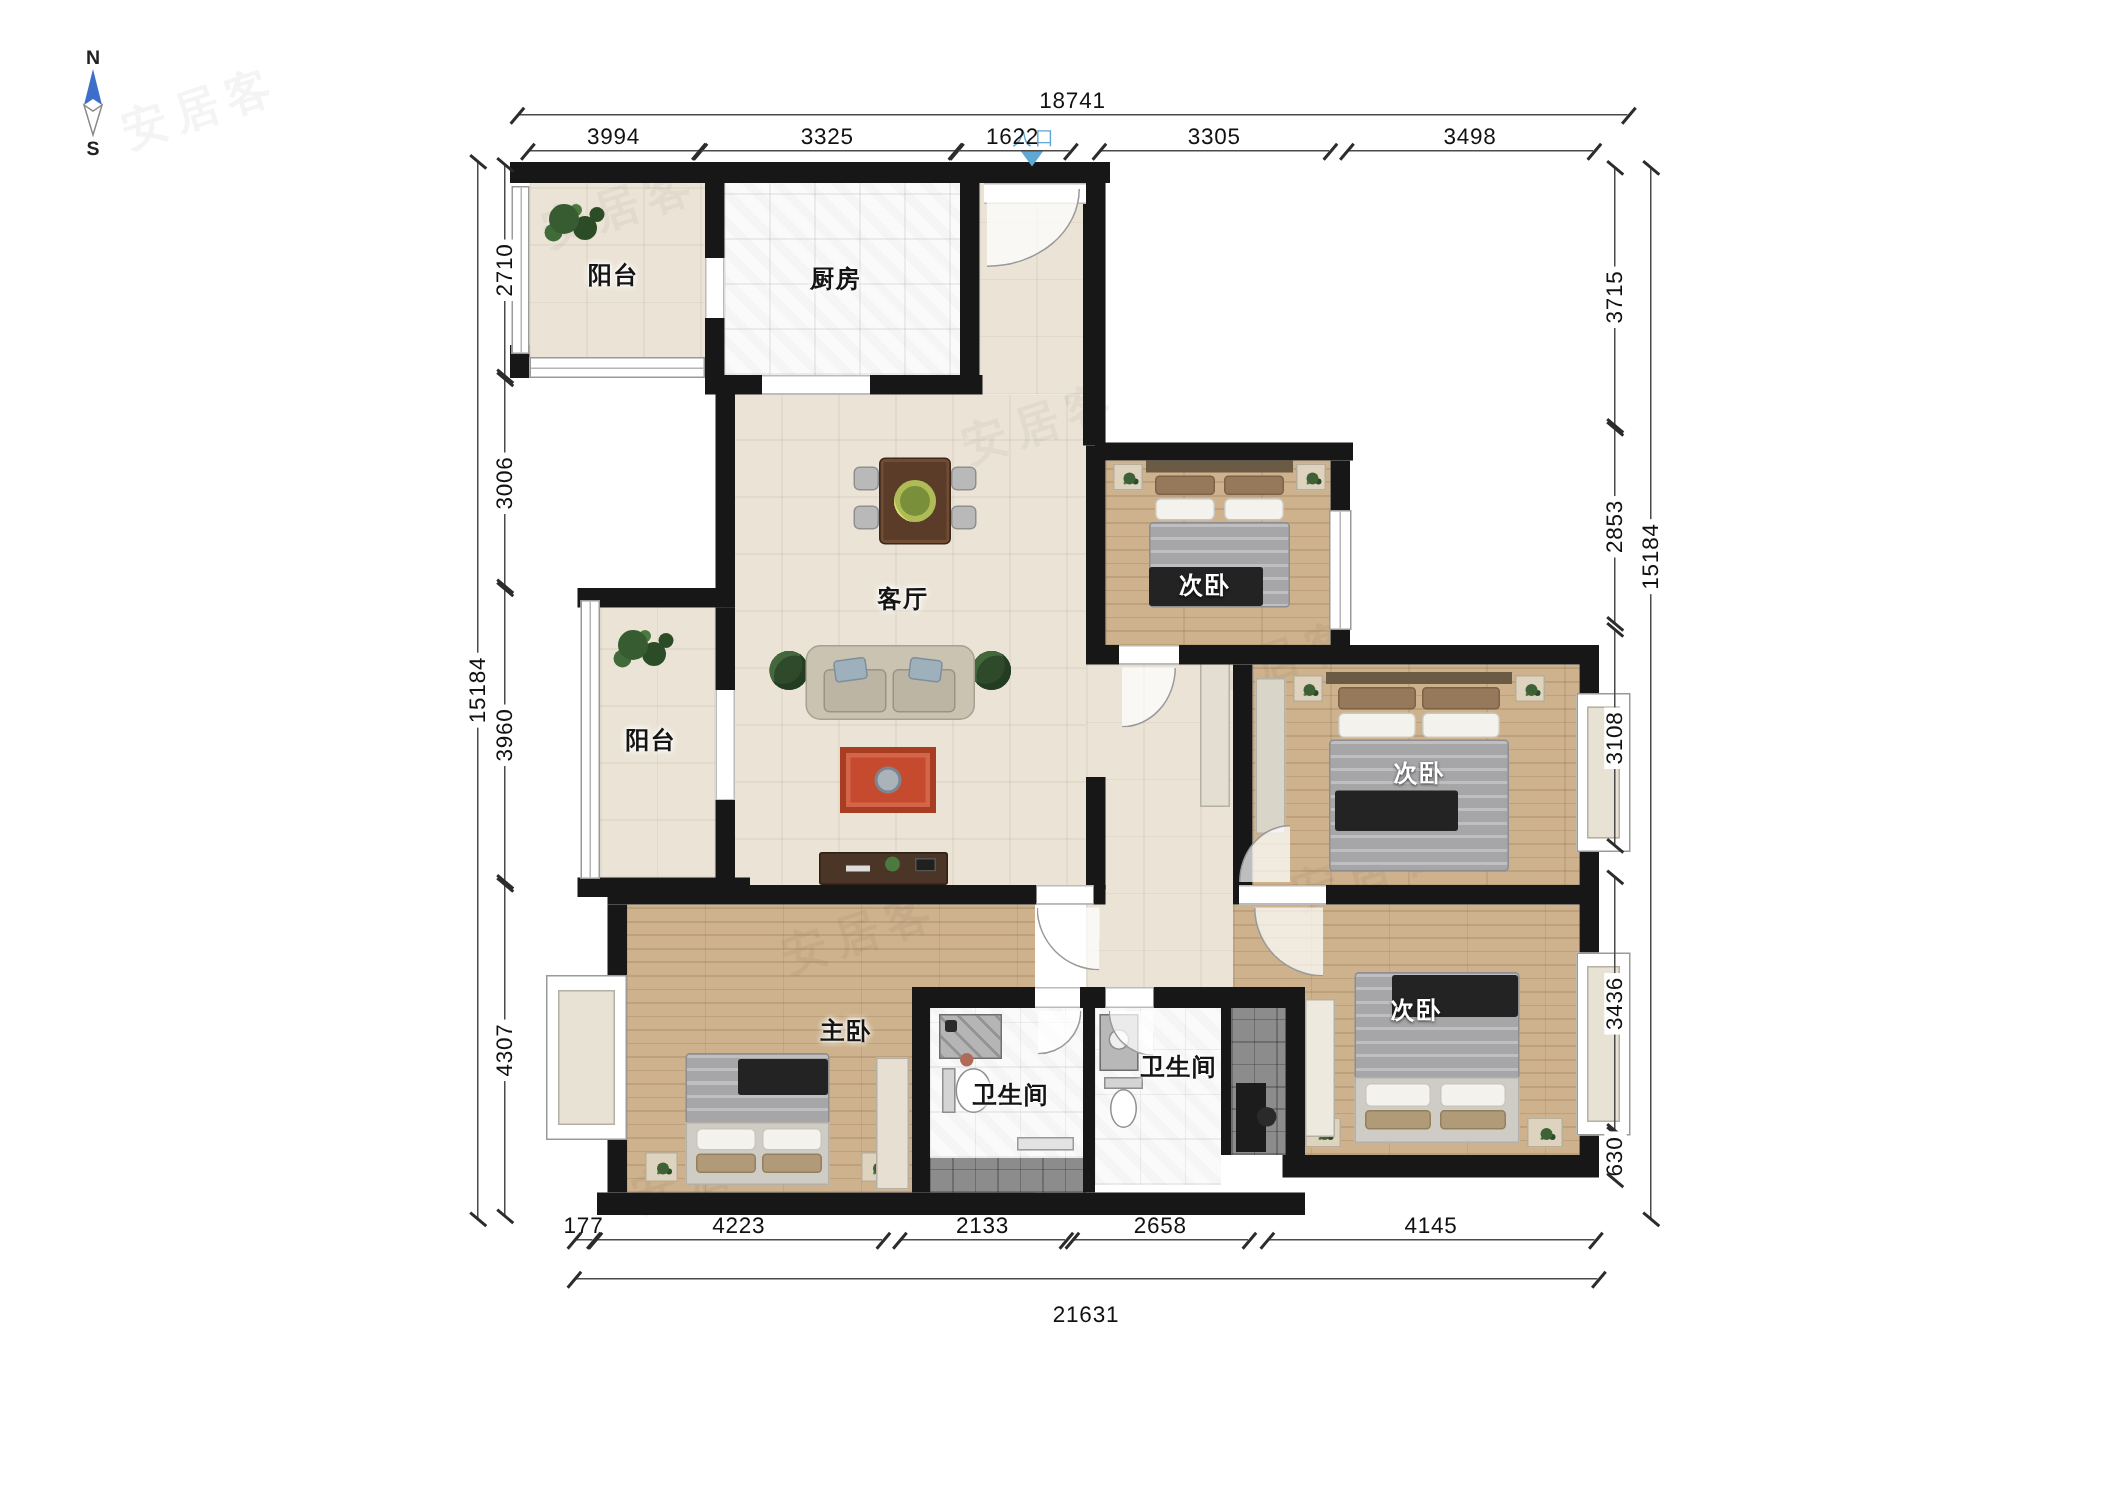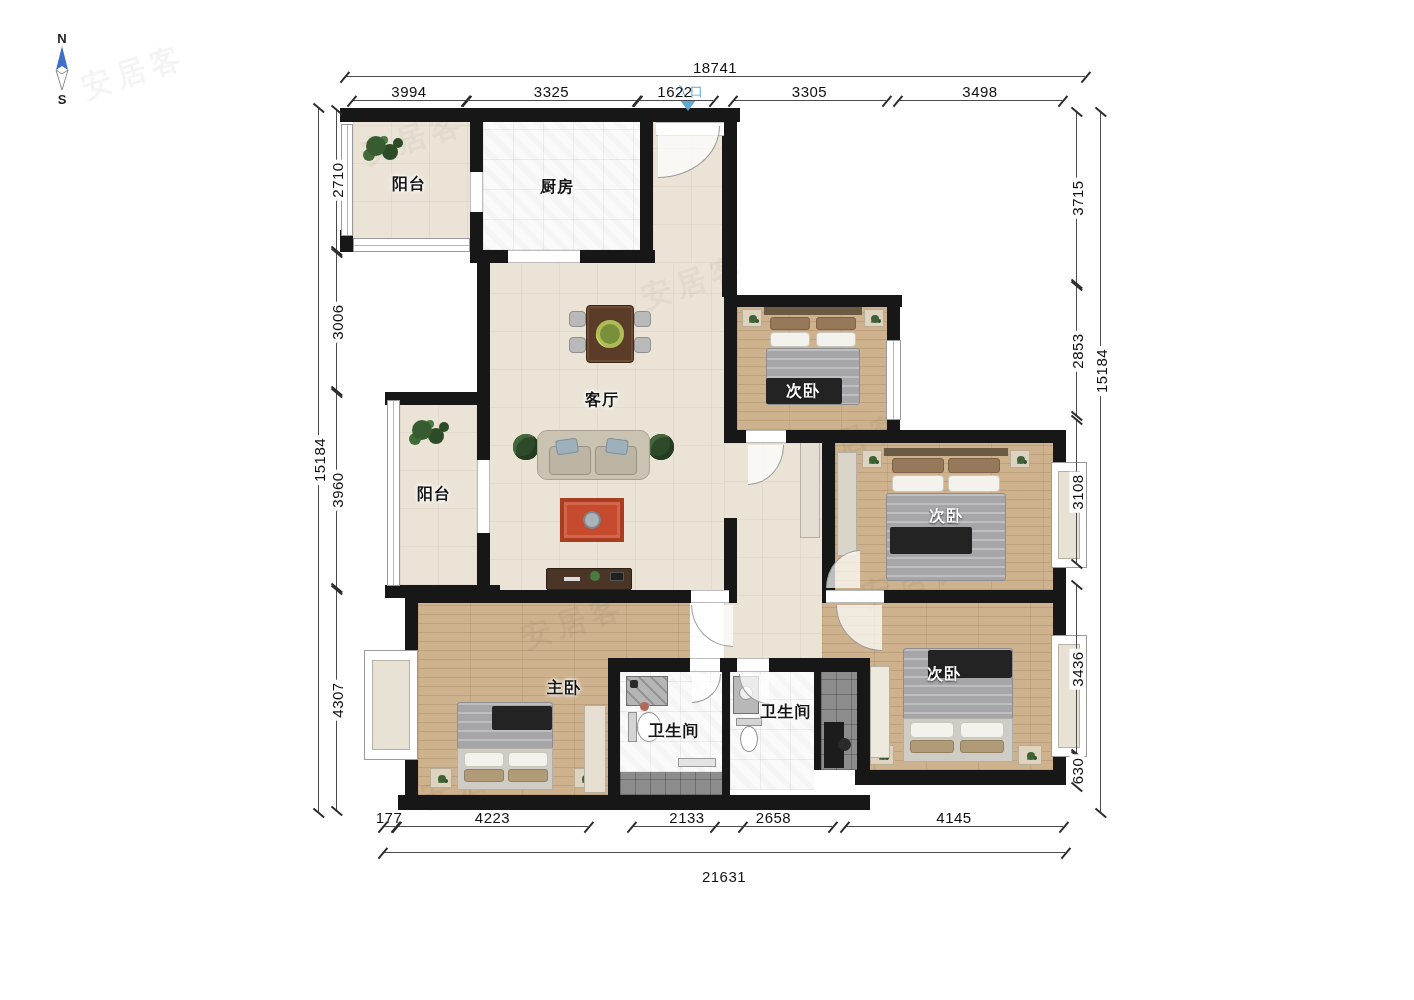--- a/index.html
+++ b/index.html
@@ -349,21 +349,21 @@
   <div class="dim dim-h" style="left:898px;top:100px;width:164px;">
     <span class="dim-label">3498</span>
     </div>
 
   <div class="dim dim-h" style="left:383px;top:826px;width:12px;">
     <span class="dim-label">177</span>
     </div>
   <div class="dim dim-h" style="left:397px;top:826px;width:191px;">
     <span class="dim-label">4223</span>
     </div>
-  <div class="dim dim-h" style="left:632px;top:826px;width:110px;">
+  <div class="dim dim-h" style="left:600px;top:826px;width:110px;">
     <span class="dim-label">2133</span>
     </div>
   <div class="dim dim-h" style="left:715px;top:826px;width:117px;">
     <span class="dim-label">2658</span>
     </div>
   <div class="dim dim-h" style="left:845px;top:826px;width:218px;">
     <span class="dim-label">4145</span>
     </div>
   <div class="dim dim-h" style="left:383px;top:852px;width:682px;">
     <span class="dim-label" style="top:16px;transform:translate(-50%,0);">21631</span>

